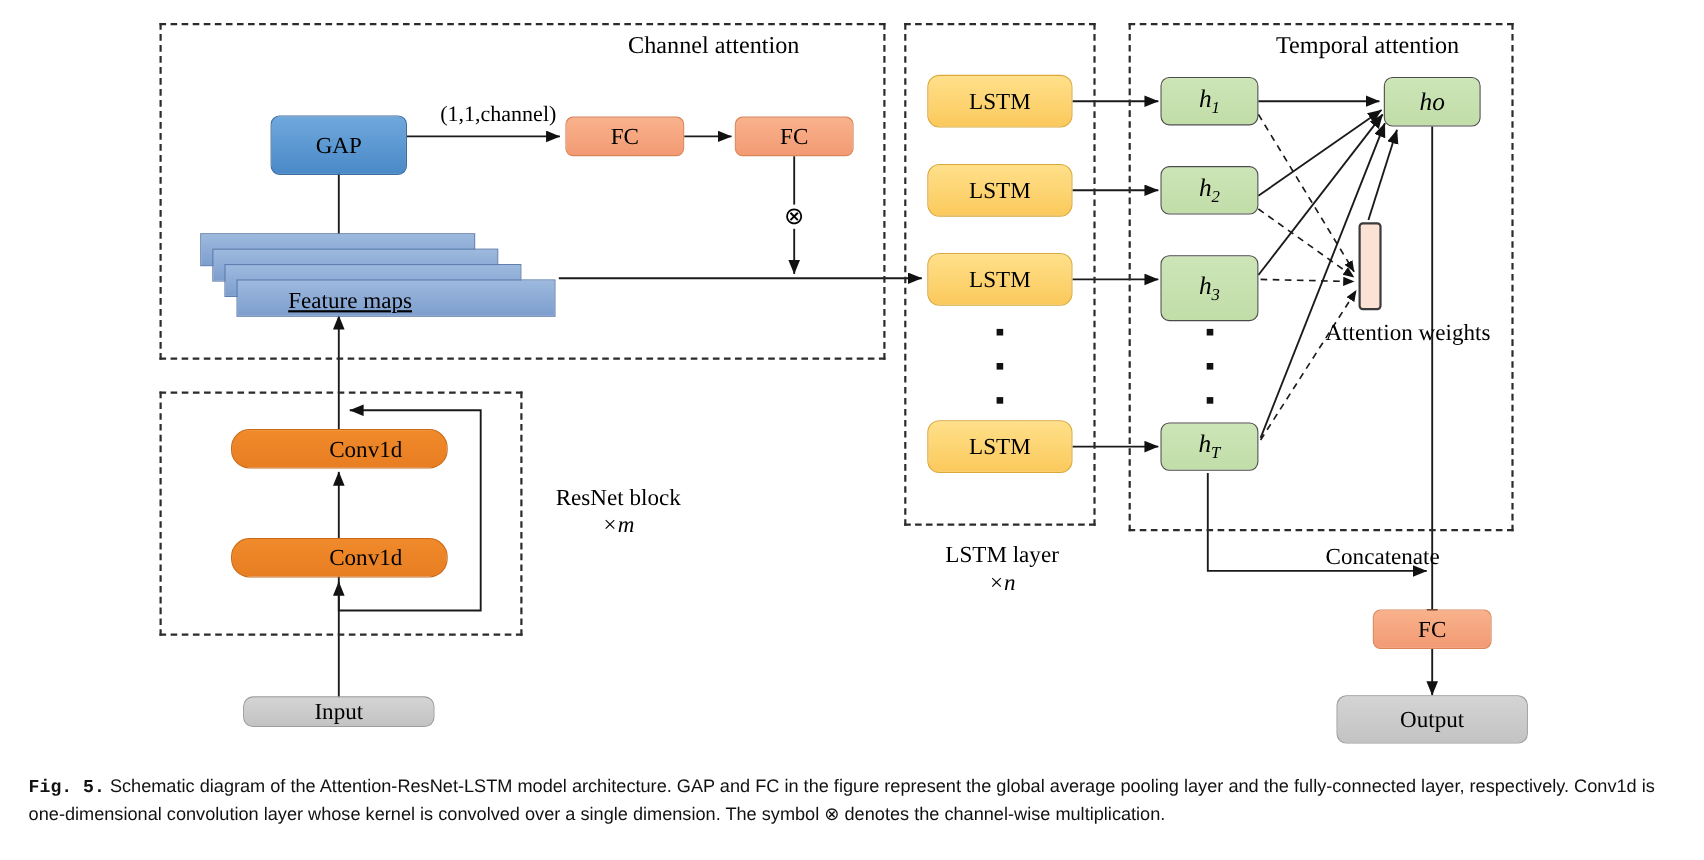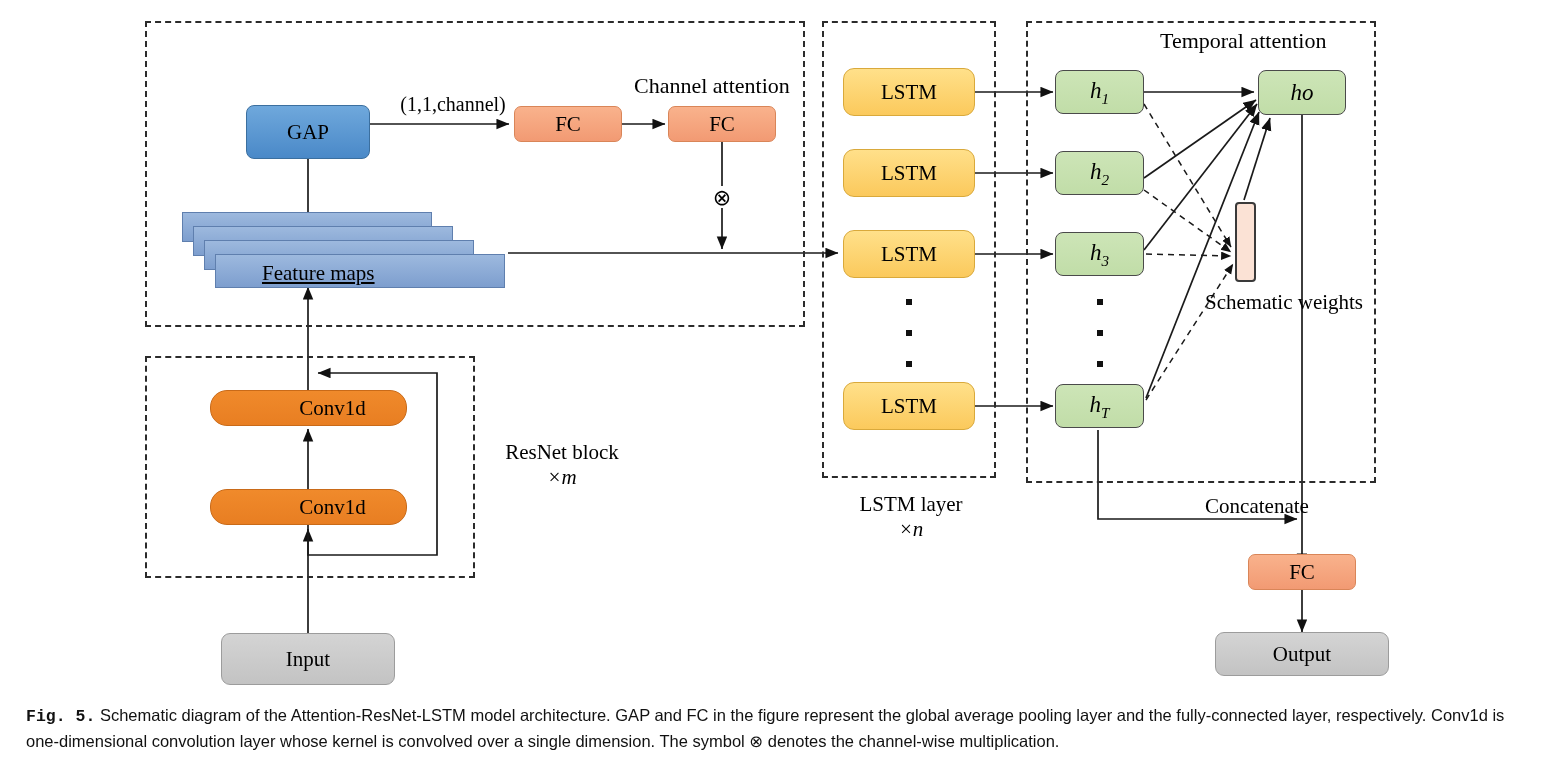--- a/index.html
+++ b/index.html
@@ -168,21 +168,21 @@
 
     <g stroke="#1a1a1a" fill="none" stroke-width="1.5" stroke-dasharray="6,5">
       <line x1="1144" y1="104" x2="1231" y2="247" marker-end="url(#ahs)"></line>
       <line x1="1144" y1="190" x2="1231" y2="252" marker-end="url(#ahs)"></line>
       <line x1="1146" y1="254" x2="1231" y2="256" marker-end="url(#ahs)"></line>
       <line x1="1146" y1="400" x2="1233" y2="264" marker-end="url(#ahs)"></line>
     </g>
   </svg>
 
   <div class="frame" style="left:145px;top:21px;width:660px;height:306px;"></div>
-  <div class="frame-title" style="left:632px;top:28px;margin-top:45px;">Channel attention</div>
+  <div class="frame-title" style="left:569px;top:28px;">Channel attention</div>
 
   <div class="frame" style="left:145px;top:356px;width:330px;height:222px;"></div>
   <div class="free-label" style="left:494px;top:440px;width:136px;">
     <span>ResNet block</span><br>
     <span class="it">×m</span>
   </div>
 
   <div class="frame" style="left:822px;top:21px;width:174px;height:457px;"></div>
   <div class="free-label" style="left:841px;top:492px;width:140px;">
     <span>LSTM layer</span><br>
@@ -200,59 +200,59 @@
 
   <div class="node gap" style="left:246px;top:105px;width:124px;height:54px;">GAP</div>
   <div class="free-label" style="left:383px;top:93px;width:140px;font-size:20px;">(1,1,channel)</div>
   <div class="node fc" style="left:514px;top:106px;width:108px;height:36px;">FC</div>
   <div class="node fc" style="left:668px;top:106px;width:108px;height:36px;">FC</div>
   <div class="free-label circ-times" style="left:710px;top:185px;width:24px;font-size:22px;">⊗</div>
 
   <div class="node conv" style="left:210px;top:390px;width:197px;height:36px;">Conv1d</div>
   <div class="node conv" style="left:210px;top:489px;width:197px;height:36px;">Conv1d</div>
 
-  <div class="node io" style="left:221px;top:633px;width:174px;height:52px;">Input</div>
+  <div class="node io" style="left:221px;top:633px;width:174px;height:28px;">Input</div>
 
   <div class="node lstm" style="left:843px;top:68px;width:132px;height:48px;">LSTM</div>
   <div class="node lstm" style="left:843px;top:149px;width:132px;height:48px;">LSTM</div>
   <div class="node lstm" style="left:843px;top:230px;width:132px;height:48px;">LSTM</div>
   <div class="node lstm" style="left:843px;top:382px;width:132px;height:48px;">LSTM</div>
 
   <div class="dot" style="left:906px;top:299px;"></div>
   <div class="dot" style="left:906px;top:330px;"></div>
   <div class="dot" style="left:906px;top:361px;"></div>
 
   <div class="node hid" style="left:1055px;top:70px;width:89px;height:44px;">
     <span class="mathlab">
       <span>h</span><sub>1</sub>
     </span>
   </div>
   <div class="node hid" style="left:1055px;top:151px;width:89px;height:44px;">
     <span class="mathlab">
       <span>h</span><sub>2</sub>
     </span>
   </div>
-  <div class="node hid" style="left:1055px;top:232px;width:89px;height:44px;">
+  <div class="node hid" style="left:1055px;top:232px;width:89px;height:60px;">
     <span class="mathlab">
       <span>h</span><sub>3</sub>
     </span>
   </div>
   <div class="node hid" style="left:1055px;top:384px;width:89px;height:44px;">
     <span class="mathlab">
       <span>h</span><sub>T</sub>
     </span>
   </div>
 
   <div class="dot" style="left:1097px;top:299px;"></div>
   <div class="dot" style="left:1097px;top:330px;"></div>
   <div class="dot" style="left:1097px;top:361px;"></div>
 
   <div class="node attnbar" style="left:1235px;top:202px;width:21px;height:80px;"></div>
   <div class="free-label" style="left:1205px;top:290px;width:106px;line-height:1.15;">
-    <span>Schematic weights</span>
+    <span>Attention weights</span>
   </div>
 
   <div class="node hid" style="left:1258px;top:70px;width:88px;height:45px;">
     <span class="mathlab">ho</span>
   </div>
 
   <div class="free-label" style="left:1182px;top:494px;width:150px;">Concatenate</div>
   <div class="node fc" style="left:1248px;top:554px;width:108px;height:36px;">FC</div>
   <div class="node io" style="left:1215px;top:632px;width:174px;height:44px;">Output</div>
 

